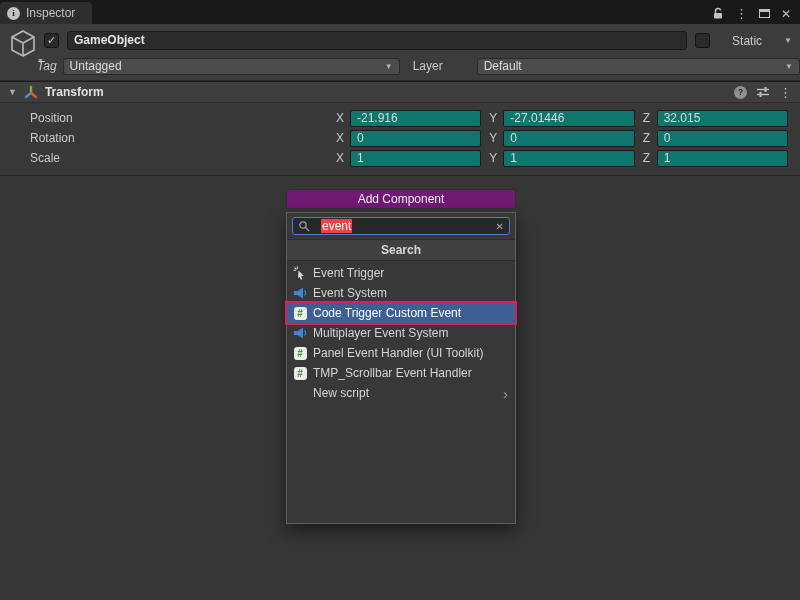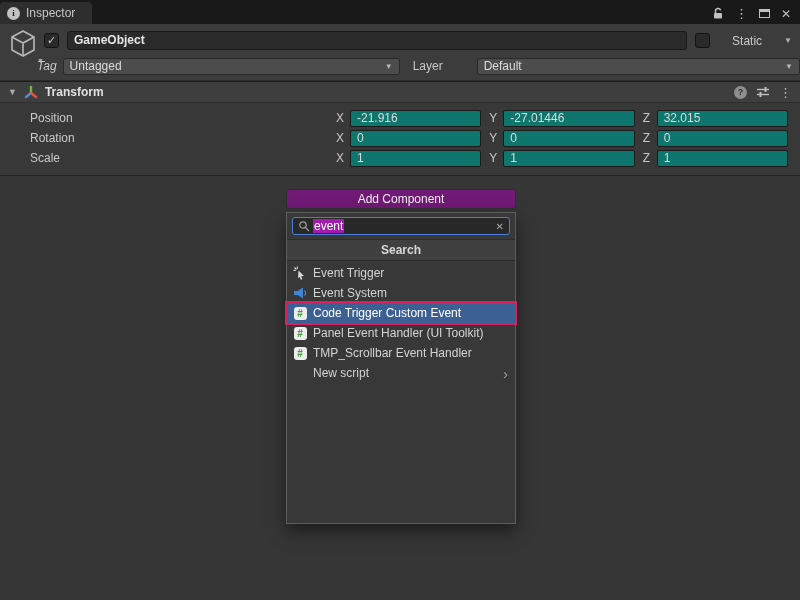--- a/index.html
+++ b/index.html
@@ -63,21 +63,21 @@
   .body { flex:1; position:relative; background:#363636; }
   .add-comp-btn { position:absolute; left:286px; top:13px; width:230px; height:20px;
                   background:#701a75; border:1px solid #2F2F2F; border-radius:3px;
                   color:#EDEDED; display:flex; align-items:center; justify-content:center; }
   .popup { position:absolute; left:286px; top:36px; width:230px; height:312px; background:#383838;
            border:1px solid #5E5E5E; box-shadow:0 7px 16px rgba(0,0,0,0.5);
            display:flex; flex-direction:column; }
   .search-row { padding:4px 5px 4px; flex:none; }
   .search-field { height:18px; background:#282828; border:1px solid #4C7CD8; border-radius:3px;
                   display:flex; align-items:center; padding:0 5px; gap:3px; color:#E8E8E8; }
-  .search-sel { background:#a21caf; color:#FFFFFF; padding:0 1px; }
+  .search-sel { background:#ef4444; color:#FFFFFF; padding:0 1px;margin-left:8px; }
   .search-clear { margin-left:auto; color:#A8A8A8; font-size:10px; }
   .search-band { height:22px; background:#404040; border-top:1px solid #2C2C2C; border-bottom:1px solid #2C2C2C;
                  display:flex; align-items:center; justify-content:center; font-weight:bold; color:#D8D8D8; flex:none; }
   .items { padding-top:2px; }
   .item { height:20px; display:flex; align-items:center; padding:0 7px 0 6px; gap:6px; color:#D4D4D4; }
   .item.selected { background:#3D6094; color:#FFFFFF; box-shadow:0 0 0 2px #D6205F; position:relative; z-index:1; }
   .icon-slot { width:14px; height:14px; flex:none; display:flex; align-items:center; justify-content:center; }
   .script-badge { width:13px; height:13px; border-radius:3px; background:#EDEDED;
                   color:#3F9B3F; font-size:10px; font-weight:bold; display:flex; align-items:center; justify-content:center; }
   .submenu-chevron { margin-left:auto; color:#9A9A9A; font-size:15px; line-height:1; }
@@ -252,20 +252,29 @@
           <span>Event System</span>
         </div>
 
         <div class="item selected">
           <span class="icon-slot">
             <span class="script-badge">#</span>
           </span>
           <span>Code Trigger Custom Event</span>
         </div>
 
+        <div class="item">
+          <span class="icon-slot">
+            <svg width="14" height="14" viewBox="0 0 14 14">
+              <path d="M1,5 L4.5,5 L10,1.5 L10,12.5 L4.5,9 L1,9 Z" fill="#3E86D8"></path>
+              <path d="M11.5,4.5 A3.5,3.5 0 0 1 11.5,9.5" fill="none" stroke="#3E86D8" stroke-width="1.2"></path>
+            </svg>
+          </span>
+          <span>Multiplayer Event System</span>
+        </div>
 
         <div class="item">
           <span class="icon-slot">
             <span class="script-badge">#</span>
           </span>
           <span>Panel Event Handler (UI Toolkit)</span>
         </div>
 
         <div class="item">
           <span class="icon-slot">

